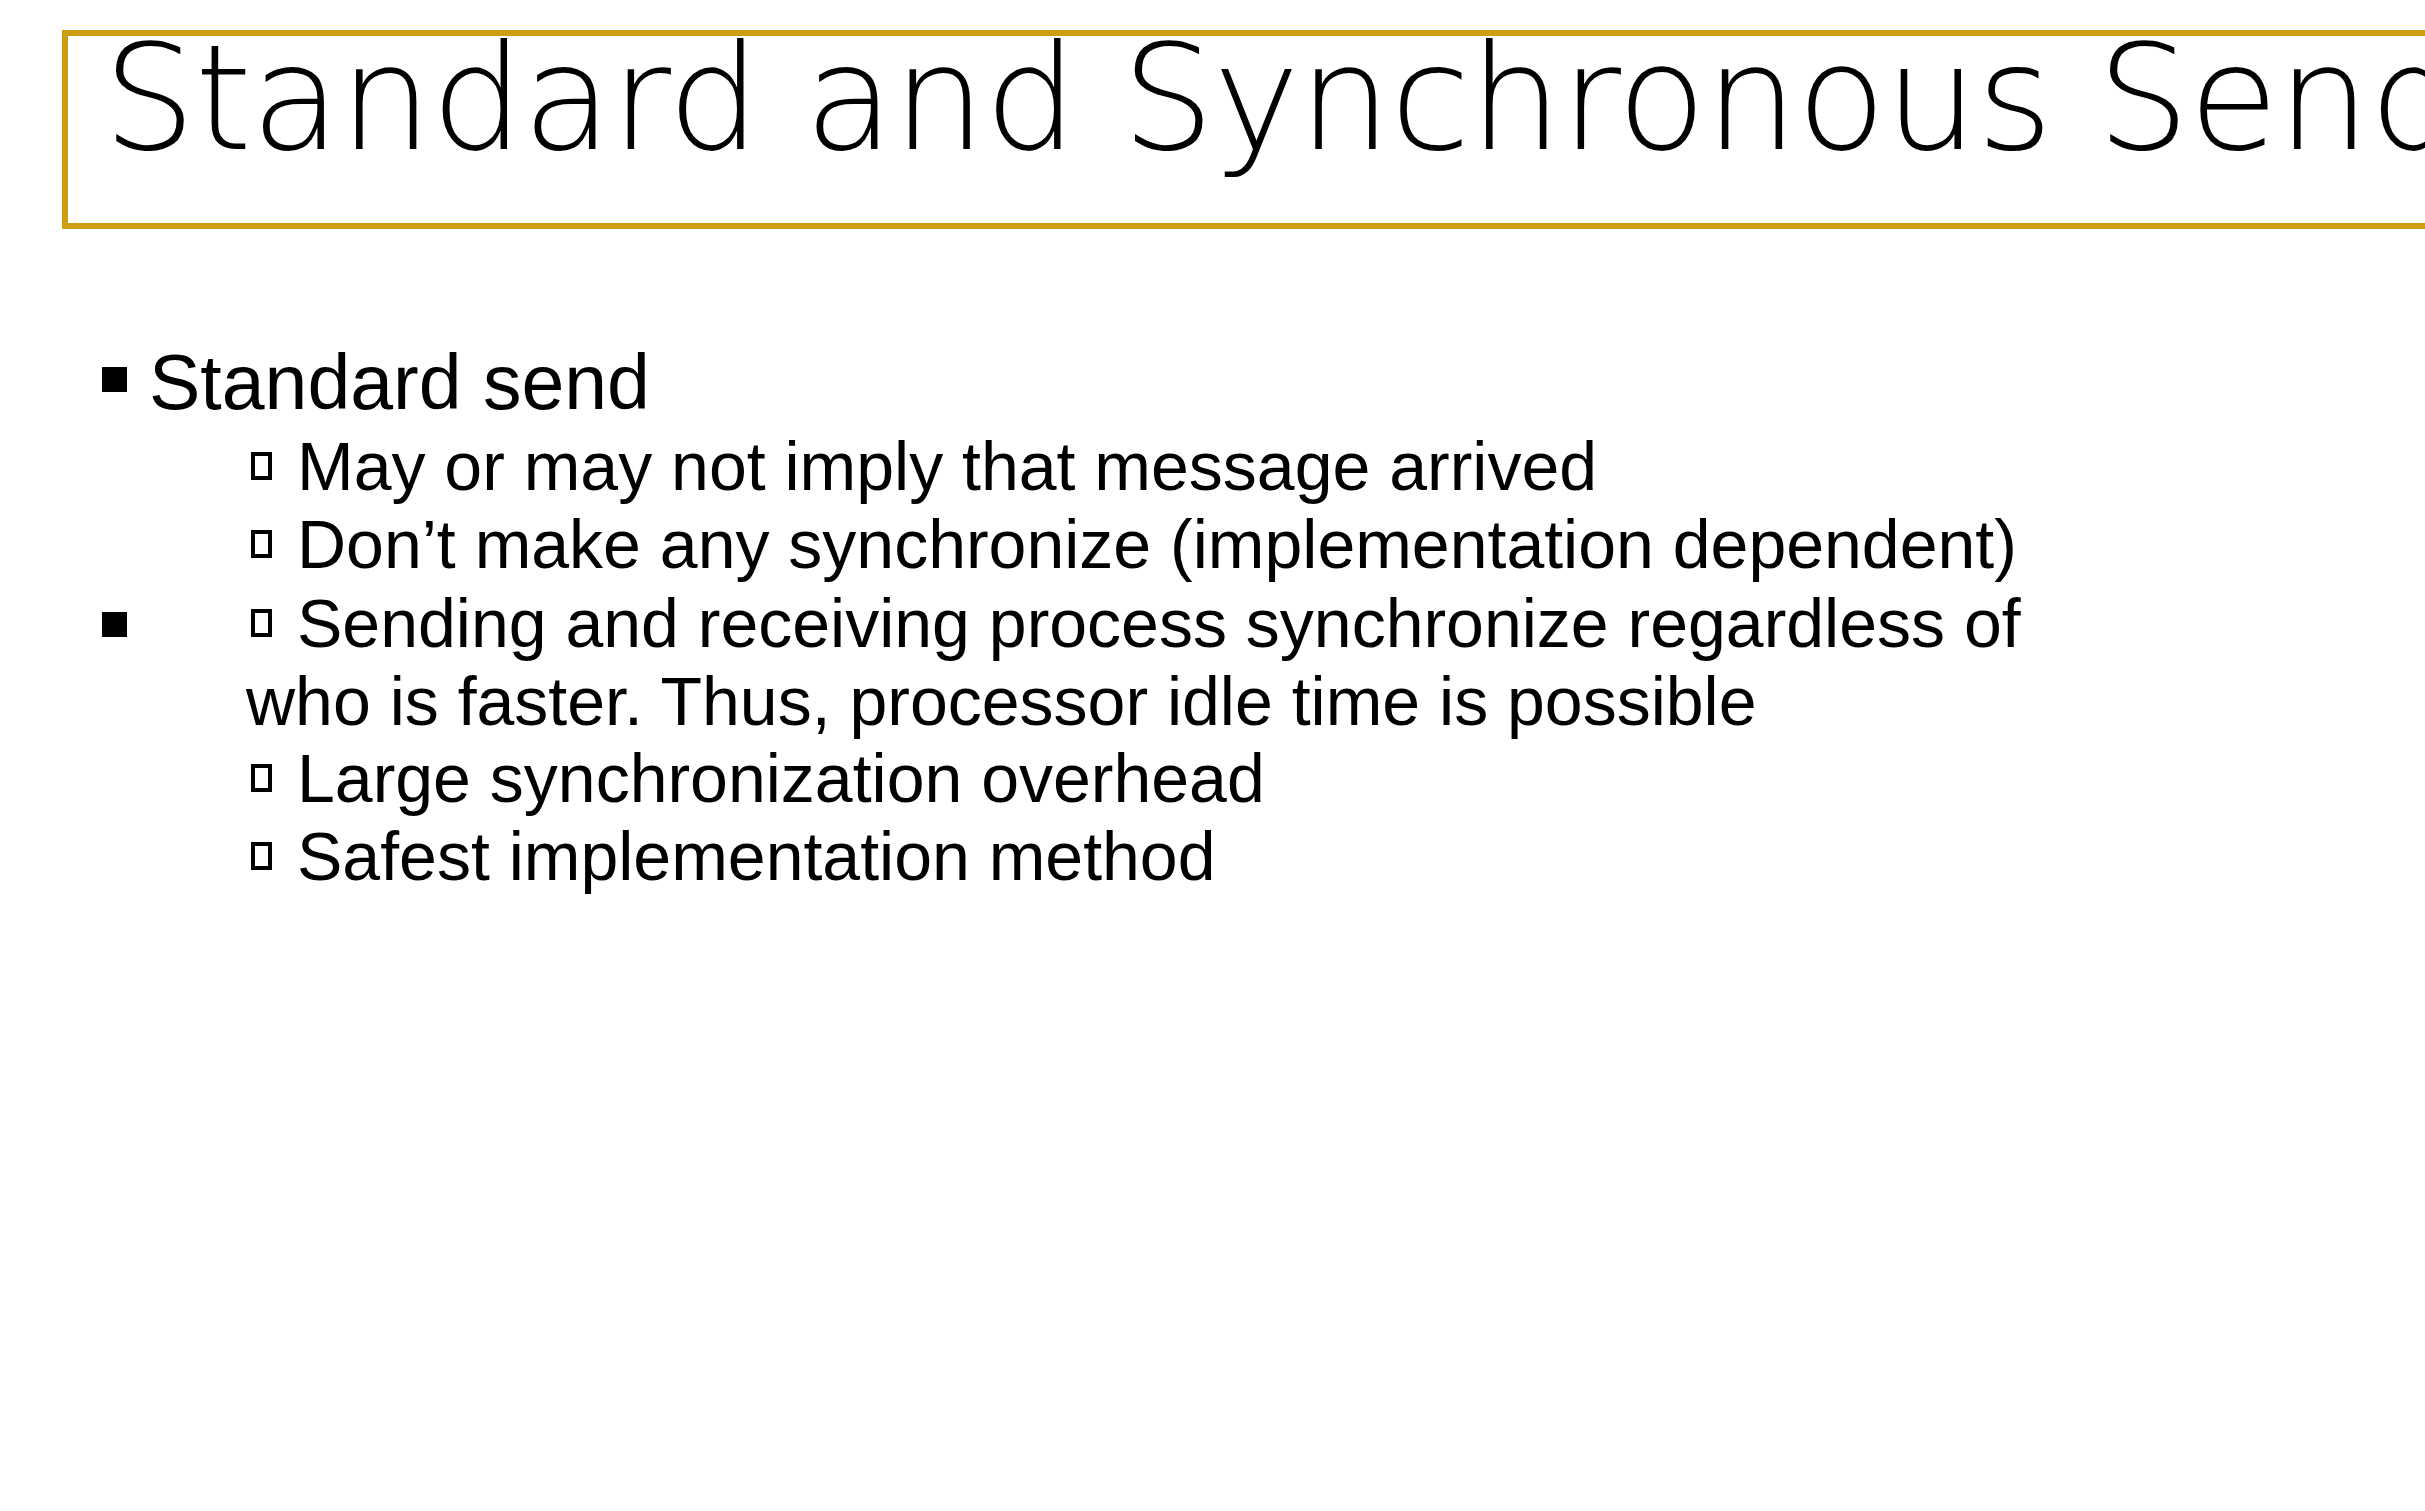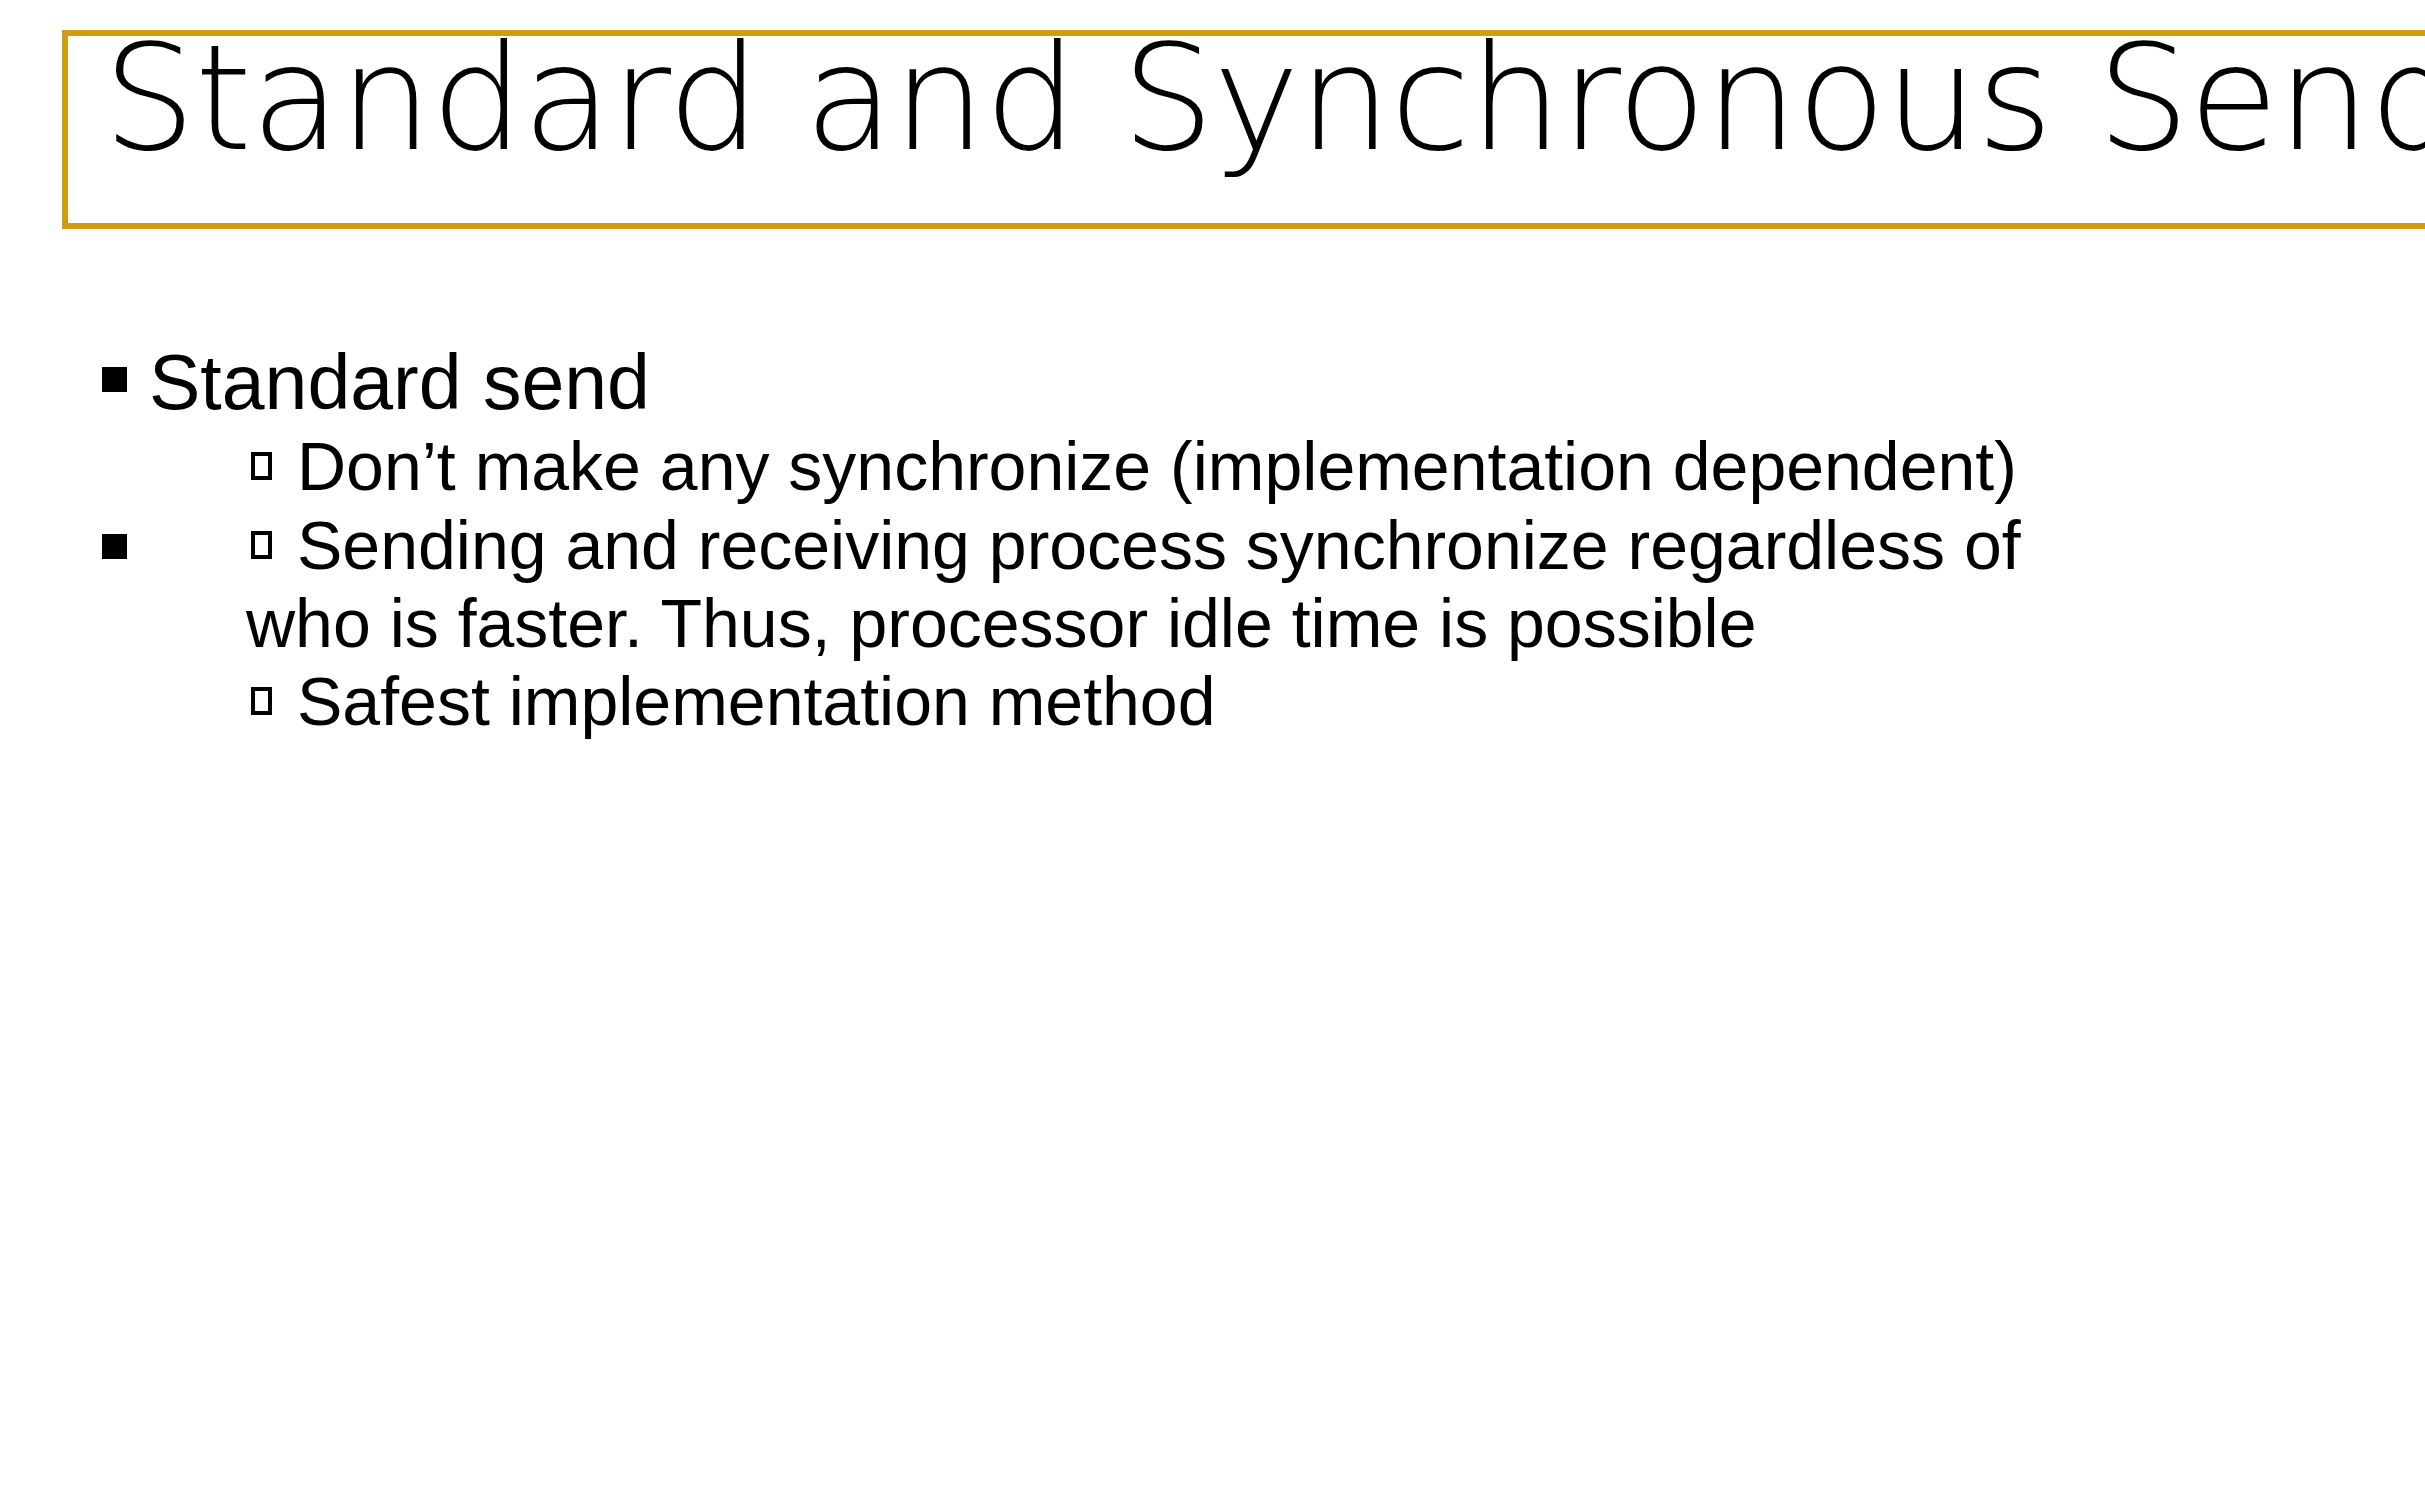--- a/index.html
+++ b/index.html
@@ -131,20 +131,21 @@
       <span class="bullet"></span>
       <span class="txt">Standard send</span>
     </div>
 
     <div class="line lvl2">
       <span class="bullet"></span>
     </div>
 
     <div class="line lvl2">
       <span class="bullet"></span>
+      <span class="txt">May or may not imply that message arrived</span>
     </div>
 
     <div class="line lvl2">
       <span class="bullet"></span>
       <span class="txt">Don’t make any synchronize (implementation dependent)</span>
     </div>
 
     <div class="line lvl1">
       <span class="bullet"></span>
     </div>
@@ -157,20 +158,21 @@
       <span class="bullet"></span>
       <span class="txt">Sending and receiving process synchronize regardless of</span>
     </div>
 
     <div class="line lvl2 cont">
       <span class="txt">who is faster. Thus, processor idle time is possible</span>
     </div>
 
     <div class="line lvl2">
       <span class="bullet"></span>
+      <span class="txt">Large synchronization overhead</span>
     </div>
 
     <div class="line lvl2">
       <span class="bullet"></span>
       <span class="txt">Safest implementation method</span>
     </div>
 
   </div>
 </div>
 

